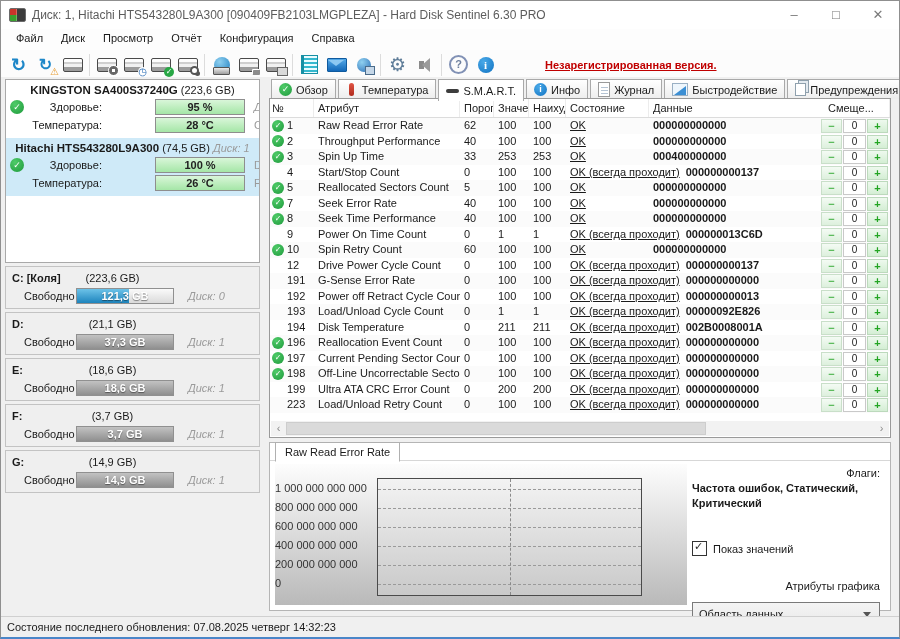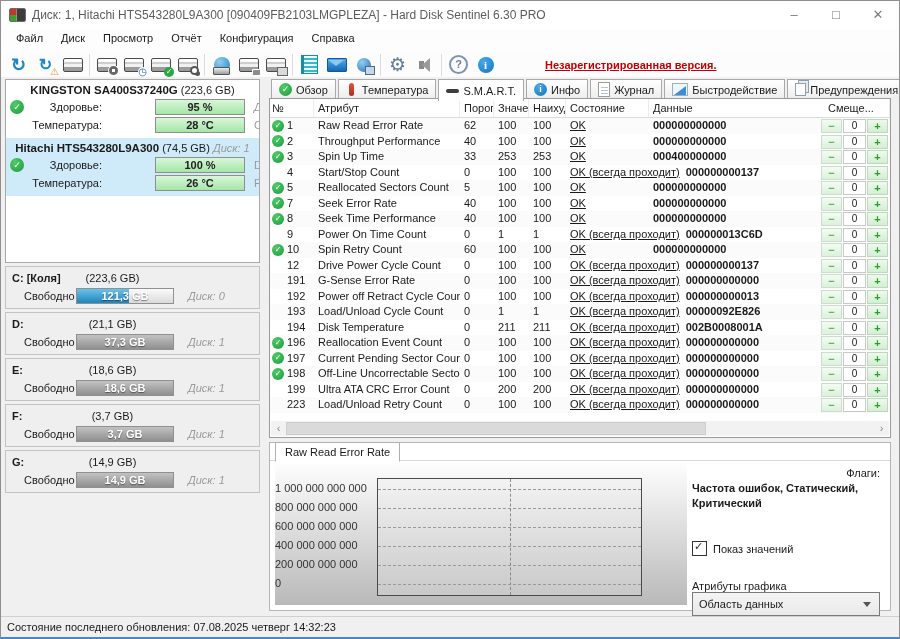--- a/index.html
+++ b/index.html
@@ -148,21 +148,21 @@
   .plot{position:absolute;left:102px;top:14px;width:265px;height:118px;border:1px solid #4a4a4a;background:linear-gradient(#f3f3f3,#c9c9c9);box-sizing:border-box;}
   .gridline{position:absolute;left:0;right:0;border-top:1px dashed #9a9a9a;height:0;}
   .vline{position:absolute;top:0;bottom:0;left:132px;border-left:1px dashed #8a8a8a;width:0;}
   .handle{position:absolute;left:229px;top:155px;width:11px;height:6px;background:#f5f5f5;border:1px solid #444;border-radius:1px;cursor:ew-resize;}
   .graph-side{position:absolute;left:422px;top:24px;right:10px;}
   .flags-label{margin-bottom:2px;text-align:right;}
   .flags-value{font-weight:bold;line-height:15px;margin-bottom:30px;}
   .chk-row{display:flex;align-items:center;margin-top:12px;cursor:pointer;}
   .checkbox{width:13px;height:13px;border:1px solid #333;background:#fff;margin-right:6px;position:relative;flex:0 0 13px;}
   .checkbox::after{content:"✓";position:absolute;top:-2px;left:1px;font-size:11px;color:#2a2a2a;}
-  .attrs-label{margin-top:24px;margin-bottom:0;}
+  .attrs-label{margin-top:24px;margin-bottom:10px;text-align:right;}
   .combo{height:22px;border:1px solid #7a7a7a;background:linear-gradient(#f4f4f4,#e9e9e9);display:flex;align-items:center;
     padding:0 6px;cursor:pointer;position:relative;}
   .combo::after{content:"";position:absolute;right:8px;top:9px;border-left:4px solid transparent;border-right:4px solid transparent;border-top:5px solid #555;}
   
   .statusbar{position:absolute;left:0;right:0;bottom:0;height:21px;background:#f0f0f0;border-top:1px solid #d0d0d0;
     line-height:21px;padding-left:6px;box-sizing:border-box;}
 </style>
 </head>
 <body>
 

